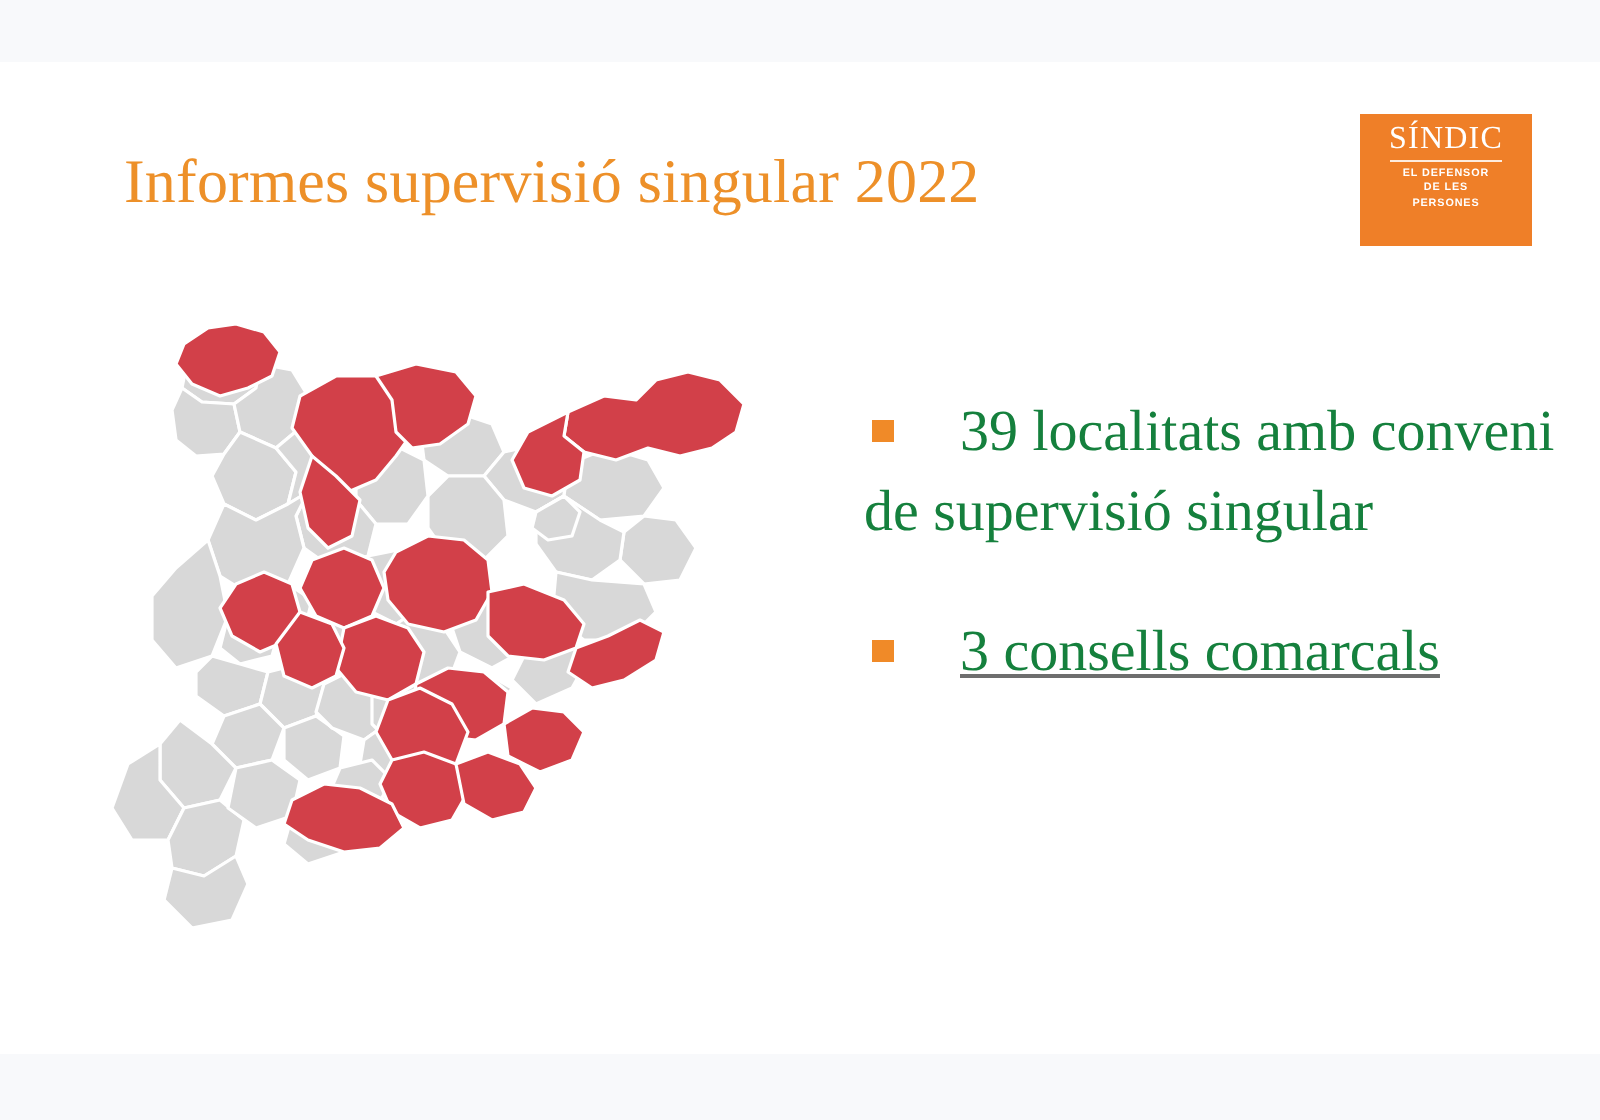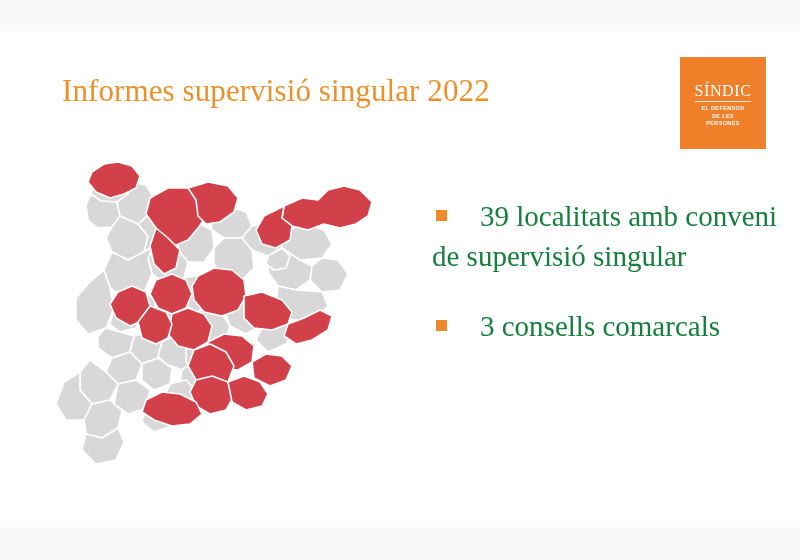--- a/index.html
+++ b/index.html
@@ -33,26 +33,25 @@
     color: #ed9029;
     letter-spacing: 0.1px;
     white-space: nowrap;
   }
 
   #logo {
     position: absolute;
     left: 680px;
     top: 57px;
     width: 86px;
-    height: 92px;
+    height: 66px;
     background: #ef7f28;
     display: flex;
     flex-direction: column;
     align-items: center;
-    justify-content: center;
     padding-top: 4px;
     box-sizing: border-box;
   }
   #logo .logo-word {
     color: #ffffff;
     font-size: 16px;
     line-height: 17px;
     letter-spacing: 0.6px;
     font-family: "Liberation Serif", "DejaVu Serif", serif;
   }
@@ -86,21 +85,21 @@
   .region.hl   { fill: #d24049; }
 
   #bullets {
     position: absolute;
     left: 432px;
     top: 196px;
     width: 352px;
     color: #6e6e6e;
   }
   .bullet-block { position: relative; margin-bottom: 30px; }
-  .bullet-block:last-child { margin-bottom: 0; }
+  .bullet-block:last-child { margin-bottom: 0; text-decoration: underline; }
   .bullet-square {
     position: absolute;
     left: 4px;
     top: 14px;
     width: 11px;
     height: 11px;
     background: #f08a28;
   }
   .bullet-text {
     font-size: 29px;

